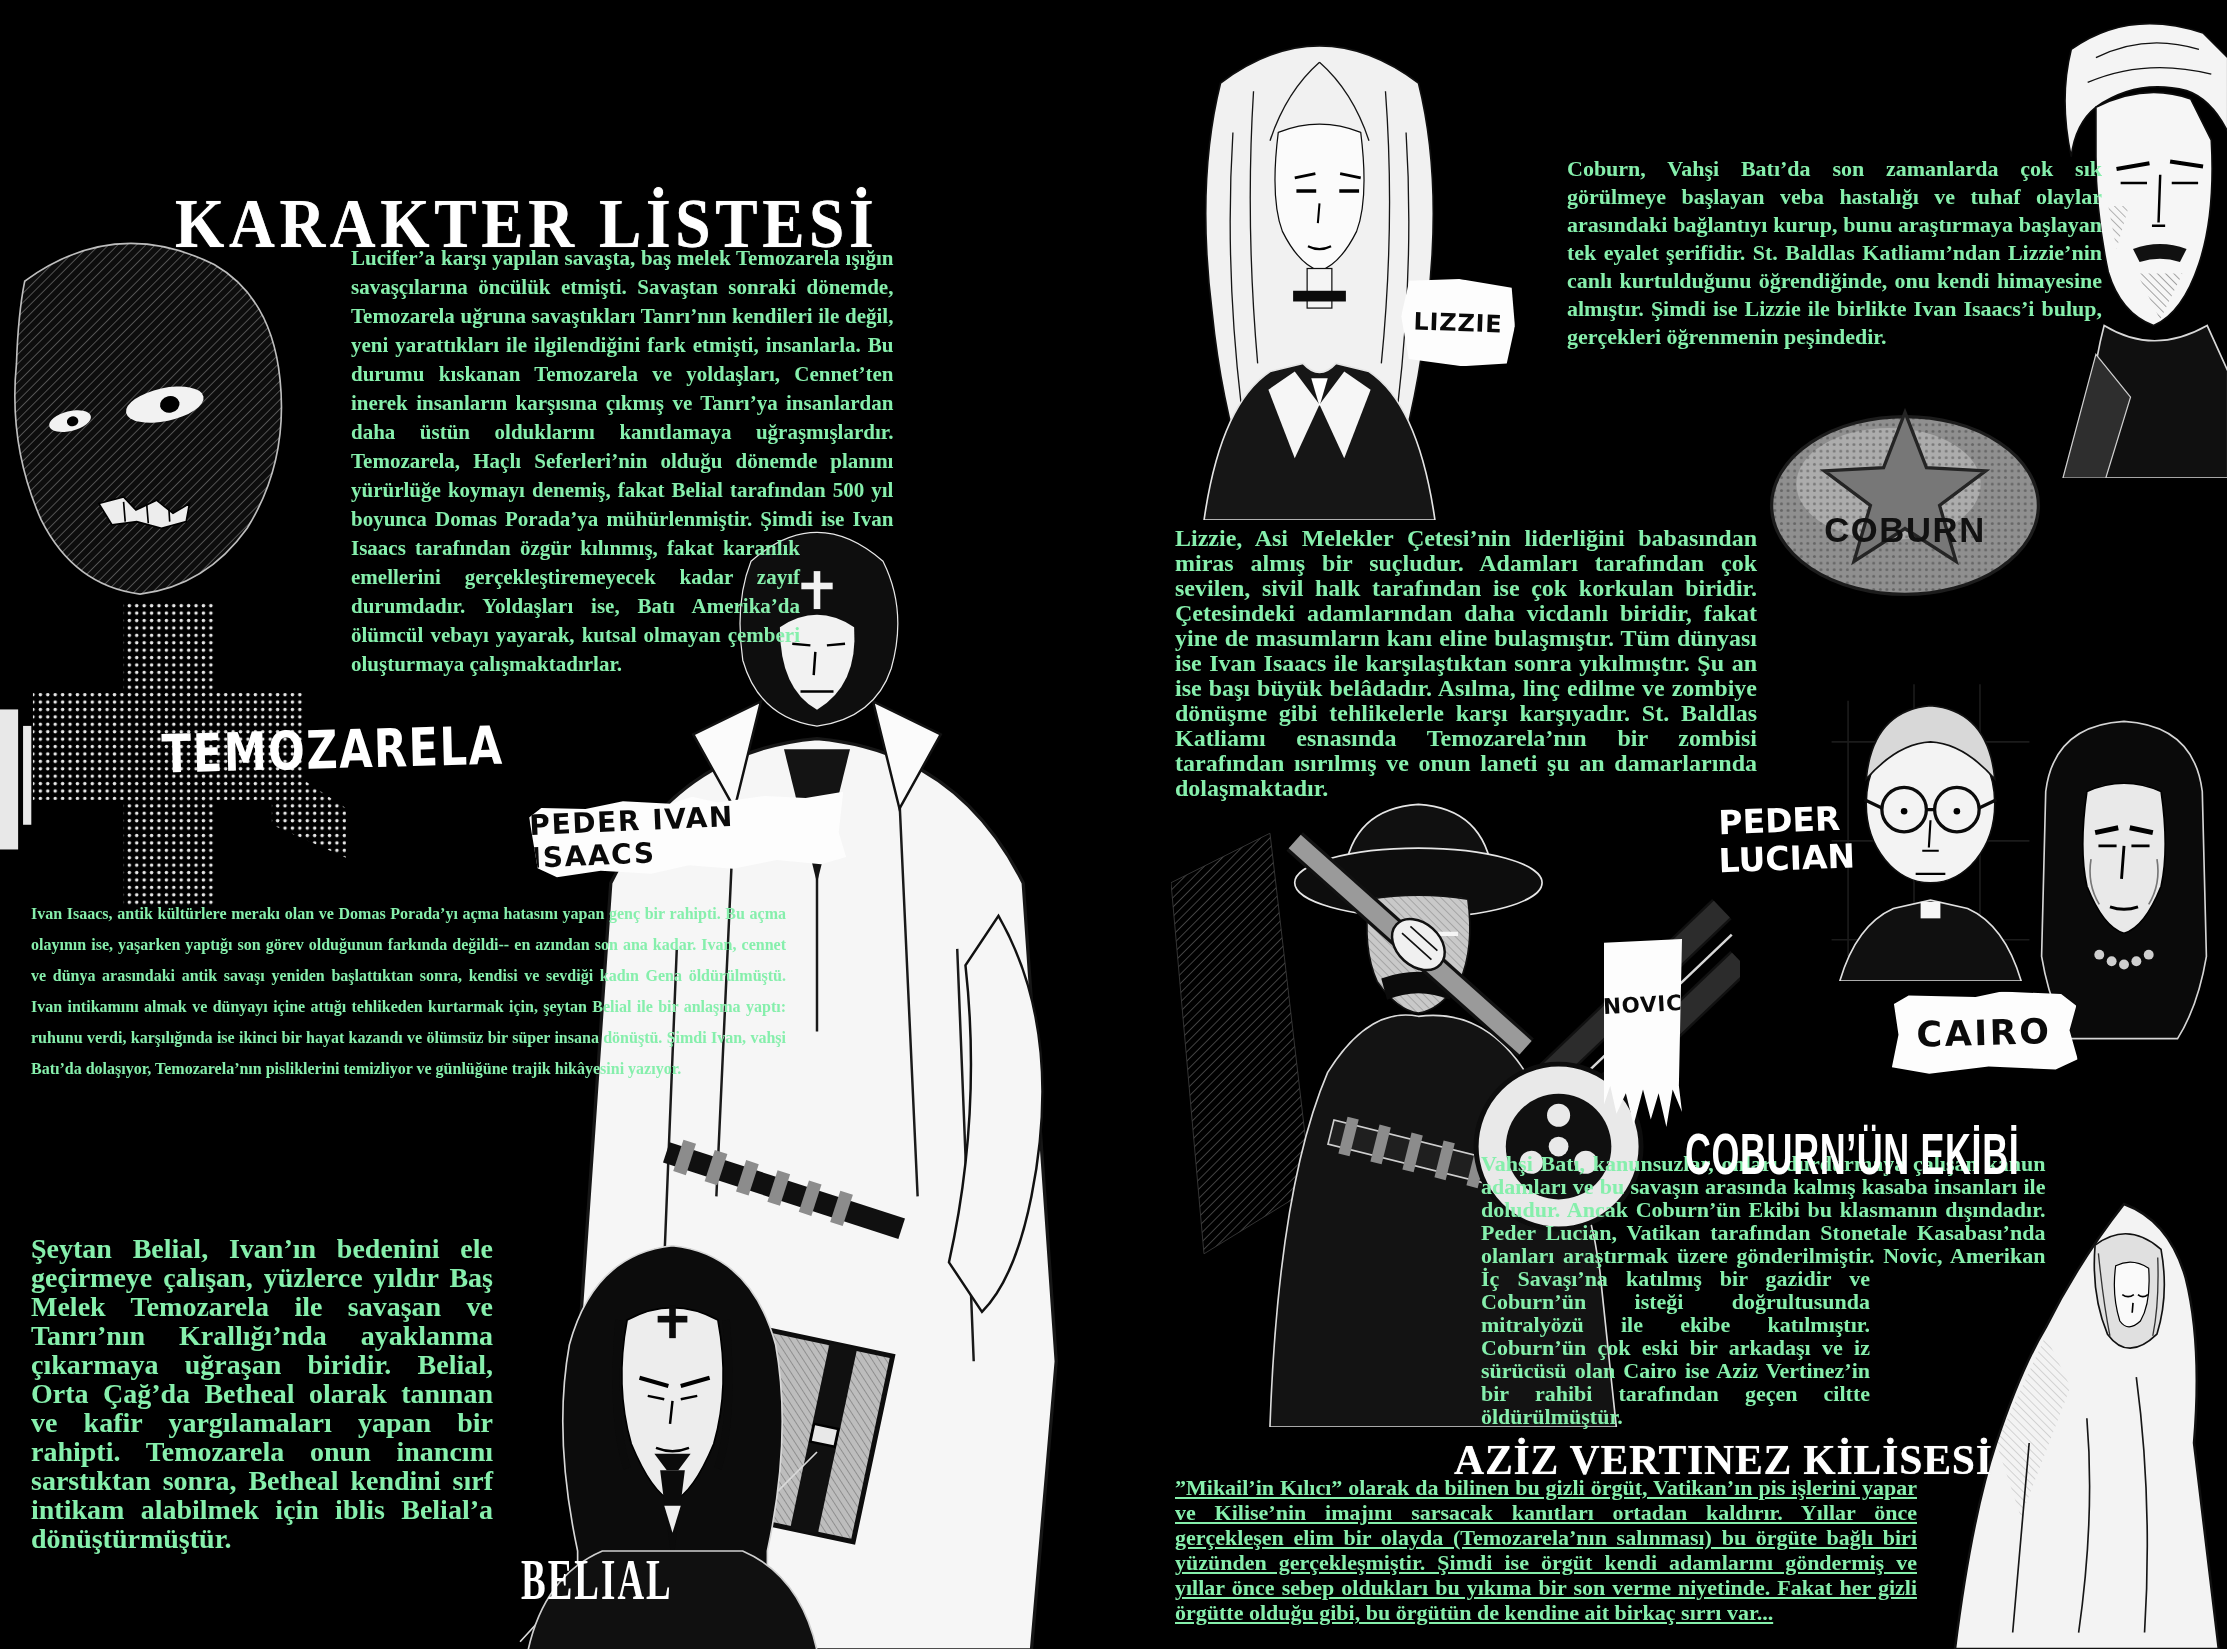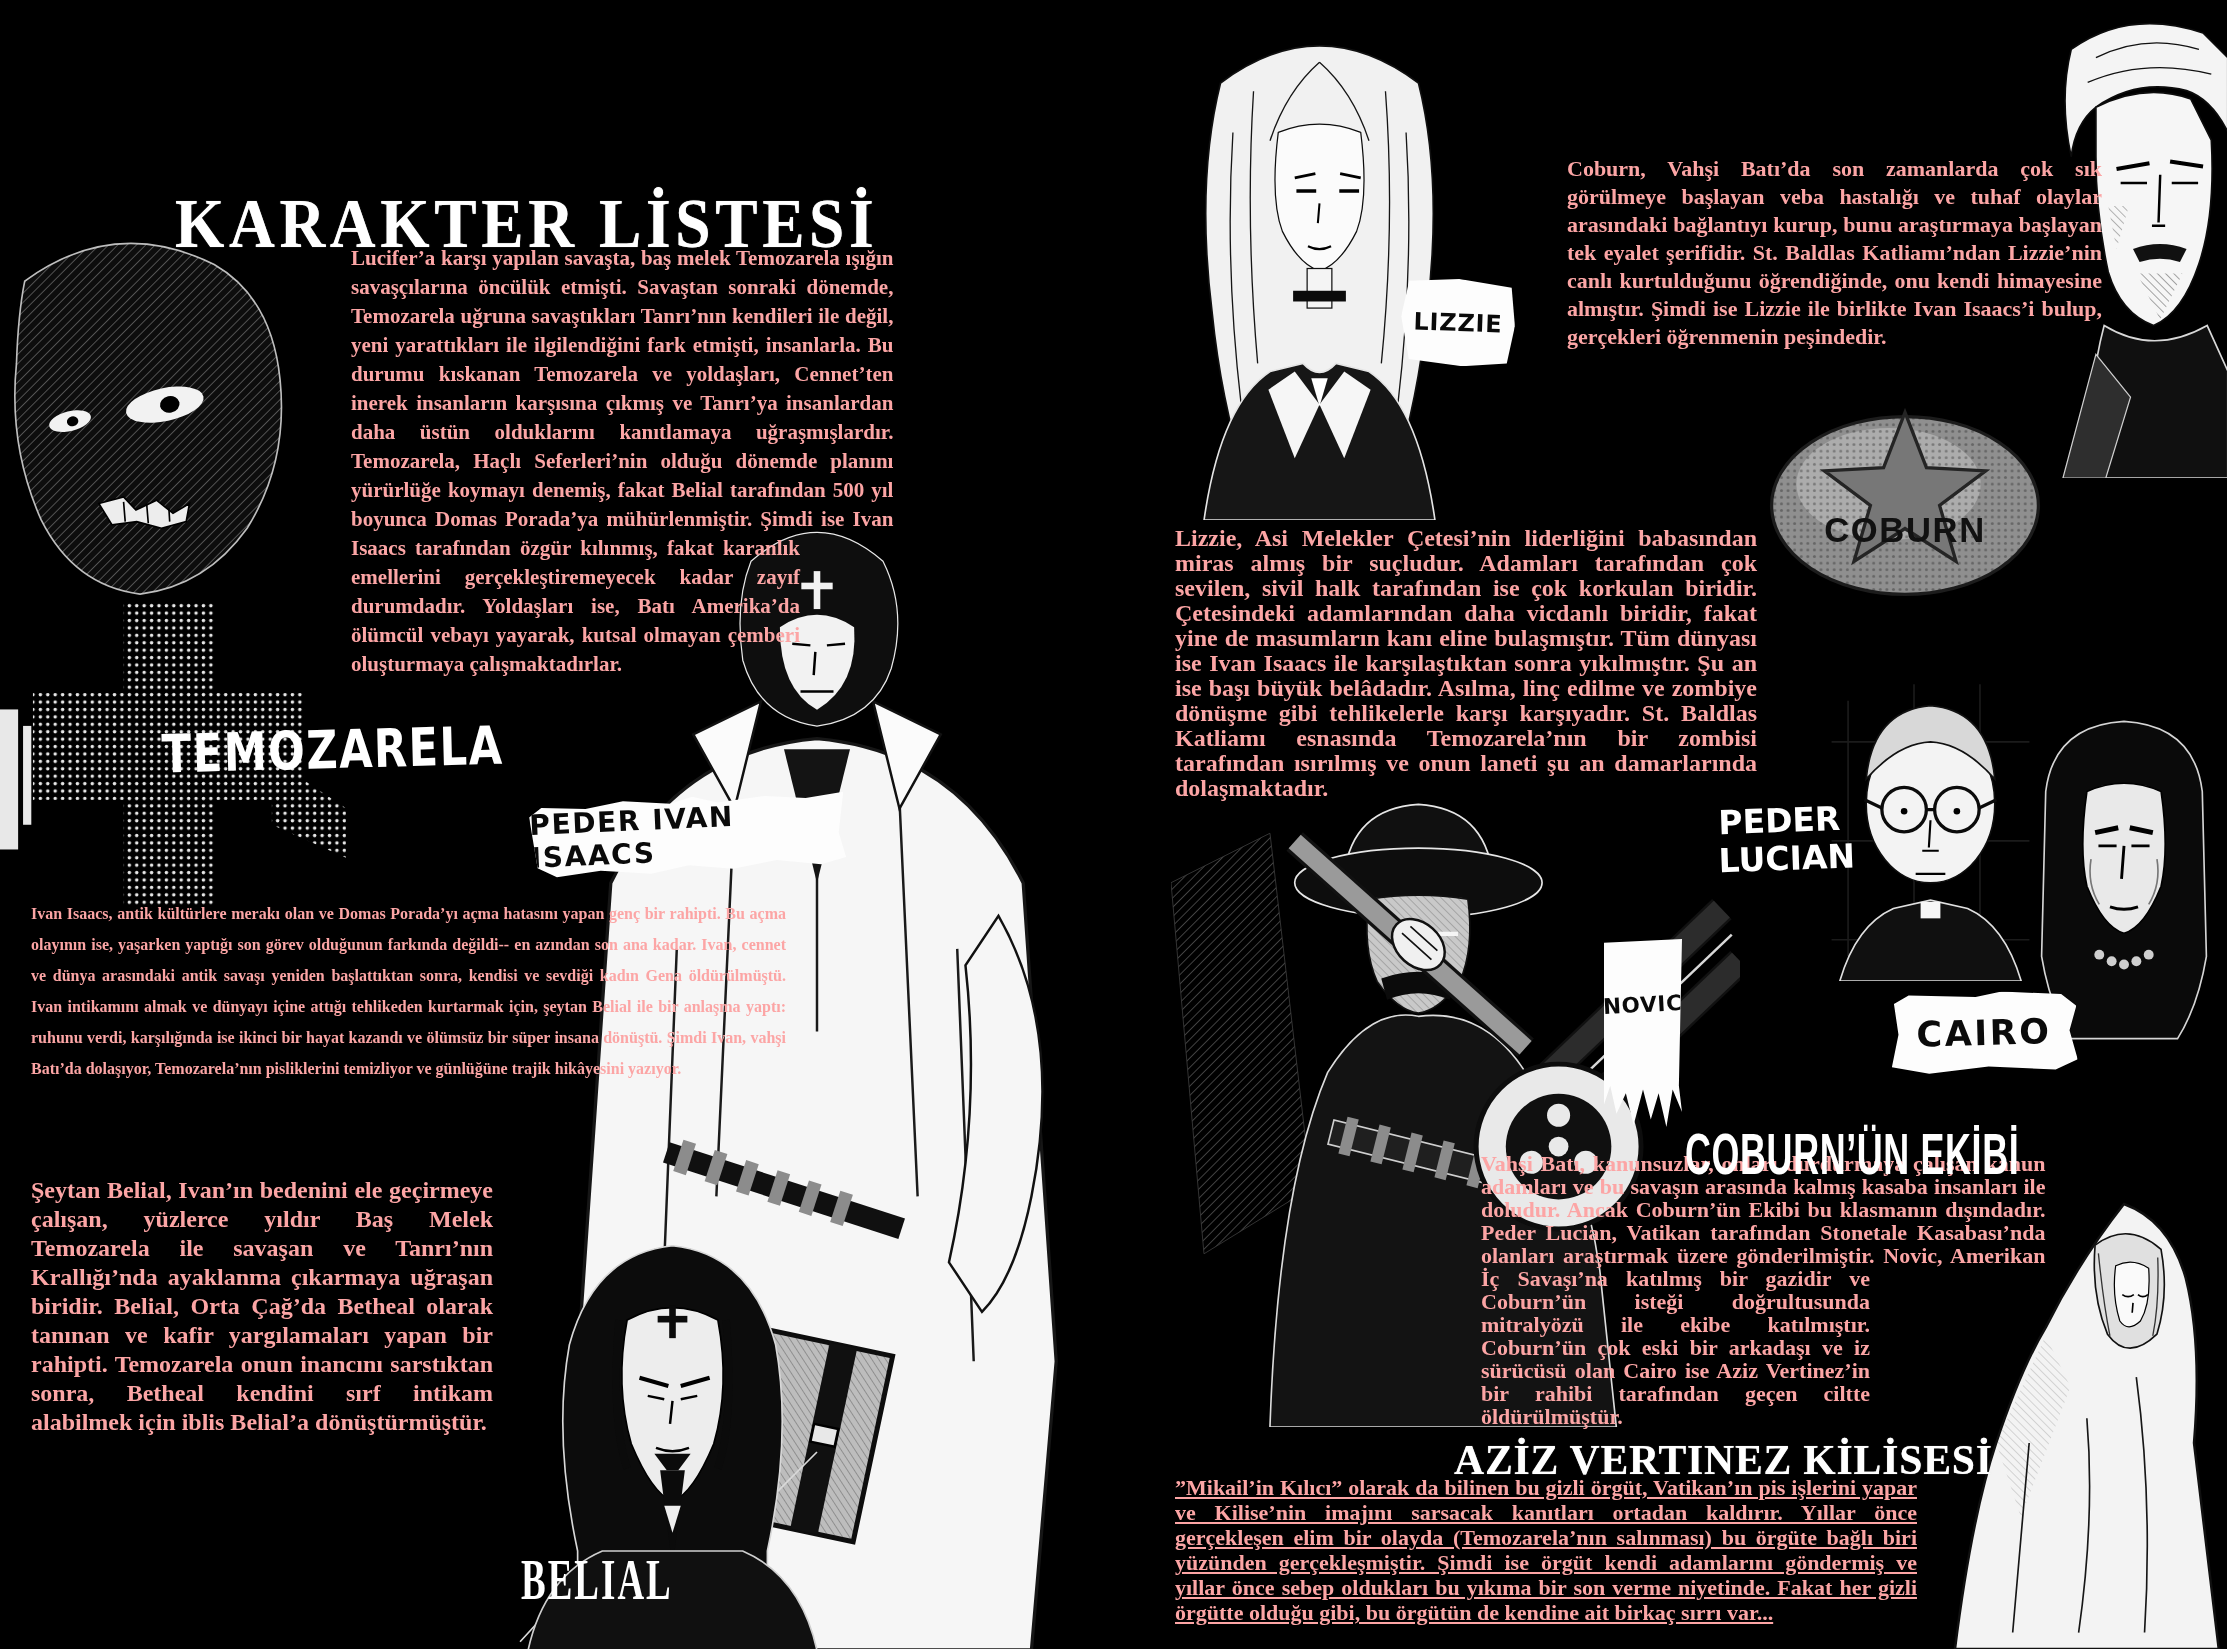--- a/index.html
+++ b/index.html
@@ -1,26 +1,26 @@
 <!DOCTYPE html>
 <html style="font-size:13.2px"><head>
 <meta charset="utf-8">
 <style>
   html,body{margin:0;padding:0;background:#000;}
   .page{position:relative;width:2227px;height:1650px;background:#000;overflow:hidden;
         font-family:"Liberation Serif",serif;color:#f1f1f1;}
   .art{position:absolute;}
-  .para{position:absolute;text-align:justify;font-weight:bold;color:#fca5a5;z-index:4;margin:0;}
+  .para{position:absolute;text-align:justify;font-weight:bold;color:#86efac;z-index:4;margin:0;}
   .para .fl{float:right;}
   
   .p-temozarela{left:351px;top:244px;width:544px;font-size:21px;line-height:29px;}
   .p-temozarela .fa{width:1.6px;height:318px;}
   .p-temozarela .fb{clear:right;width:95px;height:148px;}
   .p-ivan{left:31px;top:898px;width:755px;font-size:16px;line-height:31px;}
-  .p-belial{left:31px;top:1176px;width:462px;font-size:24px;line-height:29px;}
+  .p-belial{left:31px;top:1234px;width:462px;font-size:28px;line-height:29px;}
   
   .p-coburn{left:1567px;top:155px;width:535px;font-size:22px;line-height:28px;}
   .p-lizzie{left:1175px;top:526px;width:582px;font-size:24px;line-height:25px;}
   .p-team{left:1481px;top:1152px;width:566px;font-size:22px;line-height:23px;}
   .p-team .fa{width:1.6px;height:124px;}
   .p-team .fb{clear:right;width:177px;height:173px;}
   .p-church{left:1175px;top:1475px;width:742px;font-size:22px;line-height:25px;text-decoration:underline;}
 
   .main-title{position:absolute;left:175px;top:139px;z-index:5;
     font-family:"Liberation Serif",serif;font-weight:bold;font-size:69px;letter-spacing:5px;

